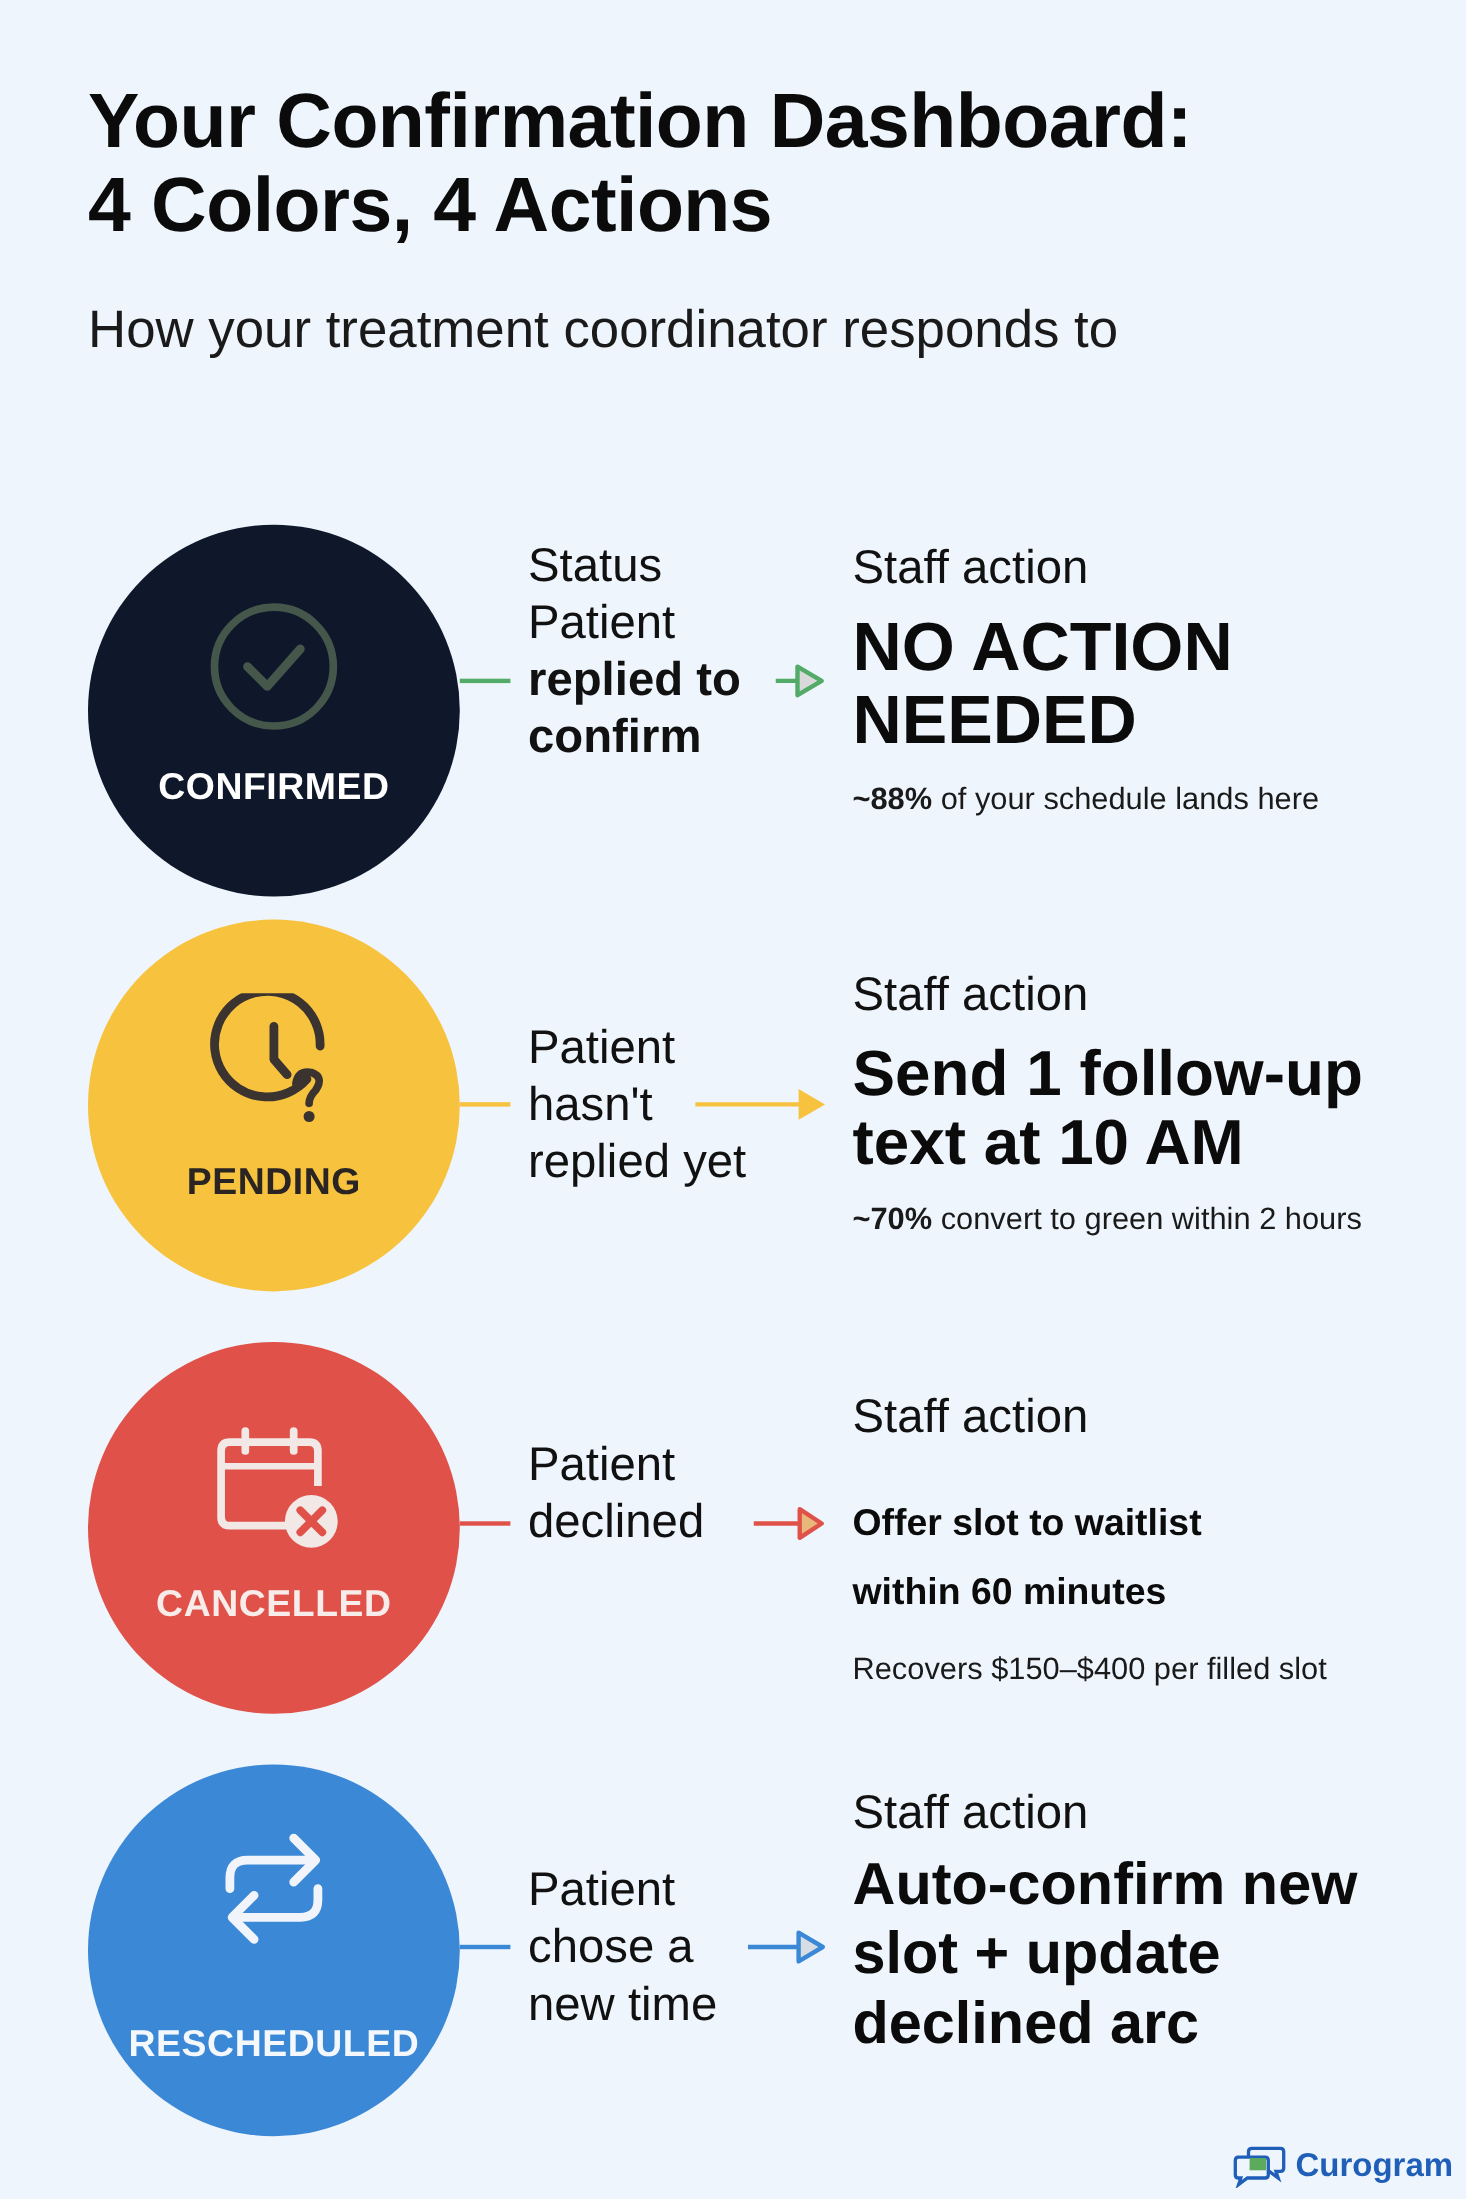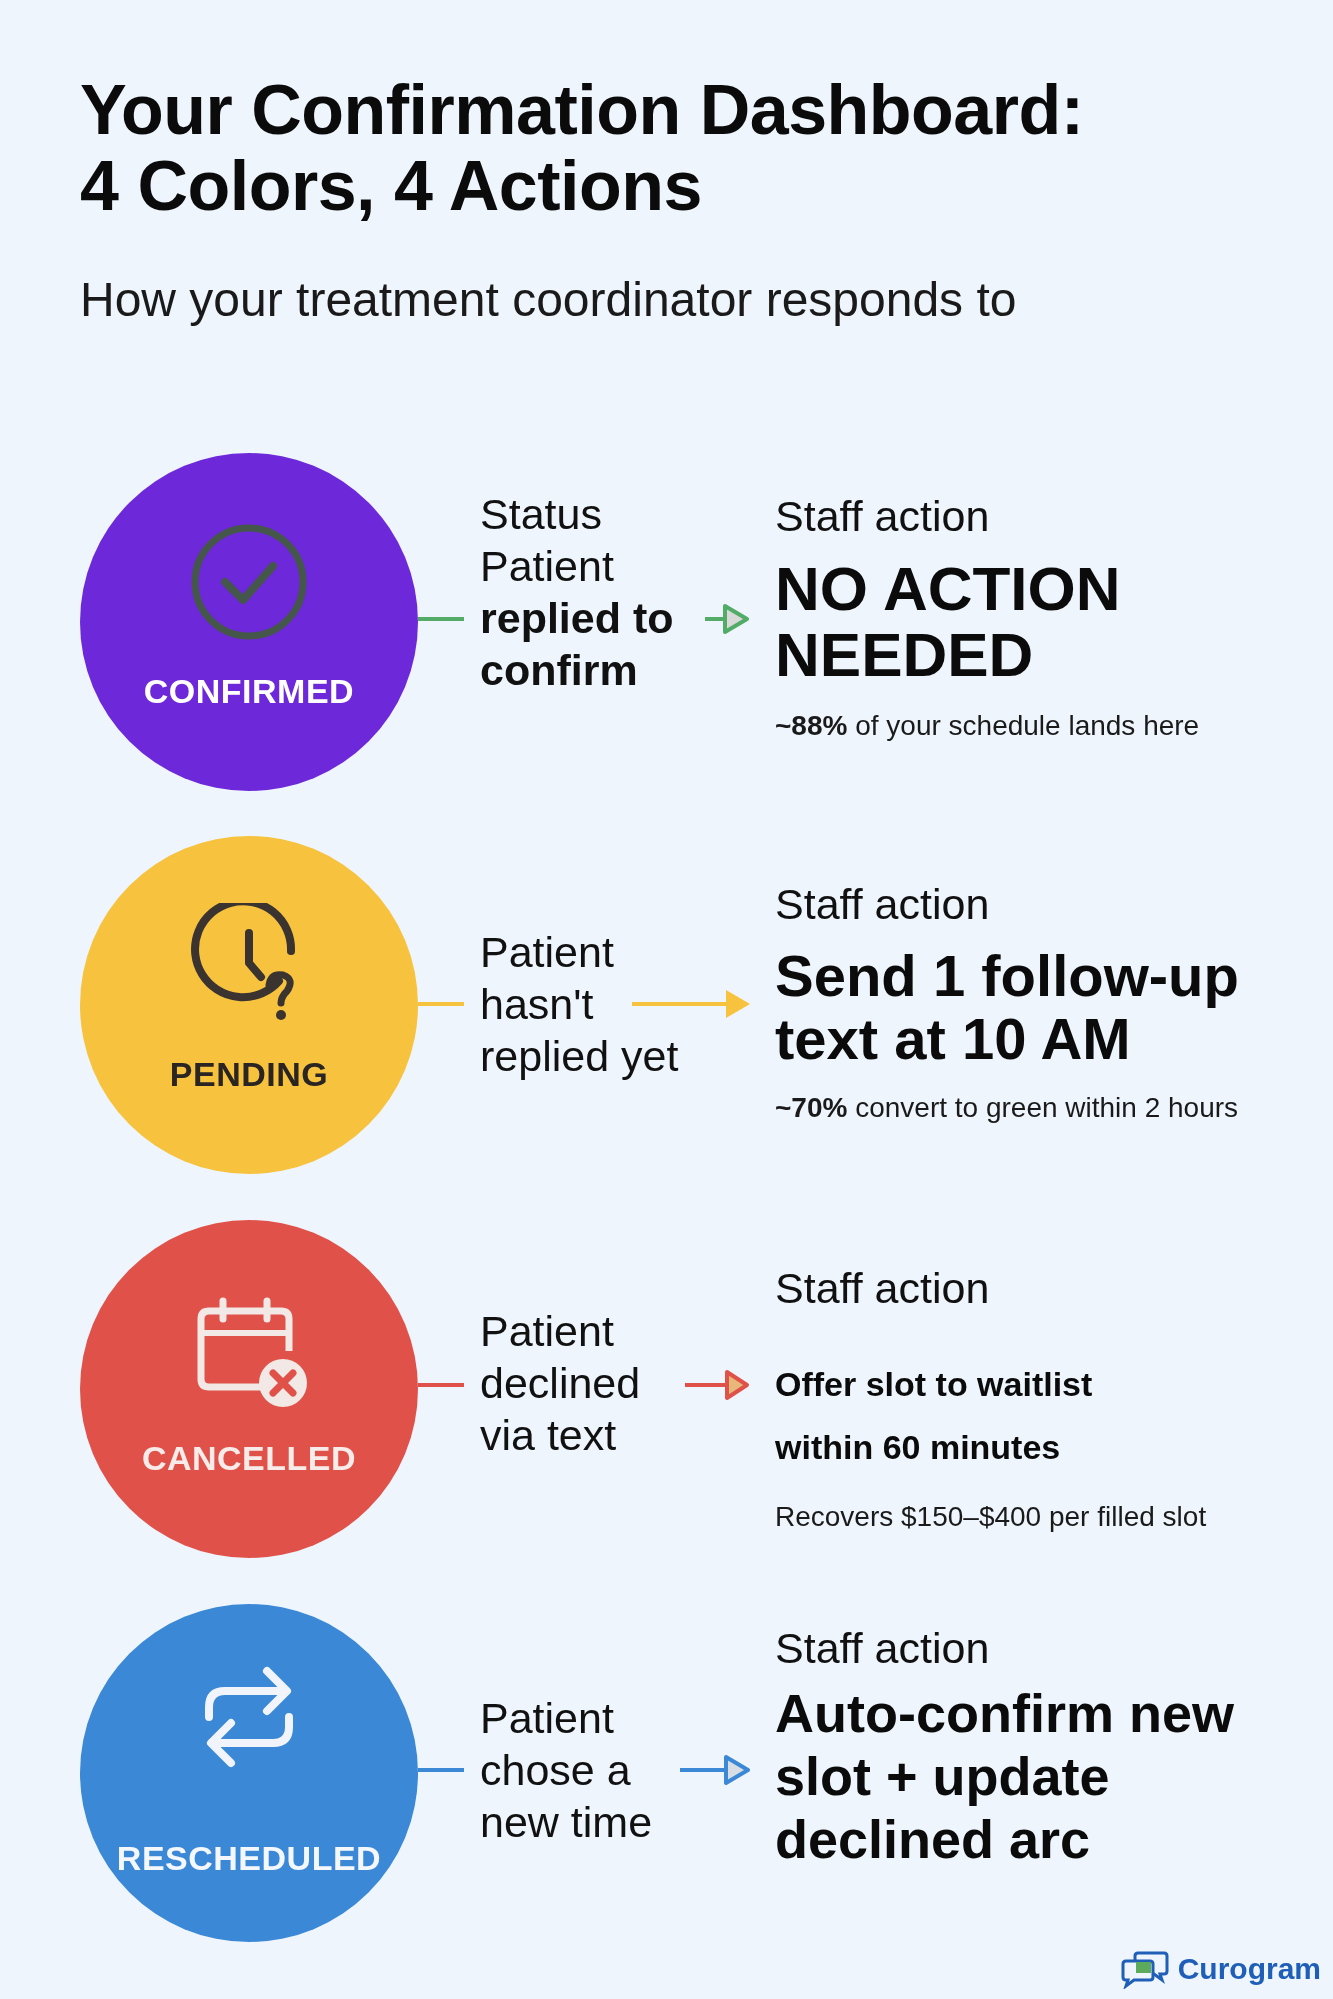--- a/index.html
+++ b/index.html
@@ -53,21 +53,21 @@
 
 <div class="title">
   <div>Your Confirmation Dashboard:</div>
   <div>4 Colors, 4 Actions</div>
 </div>
 <div class="subtitle">
   <div>How your treatment coordinator responds to</div>
 </div>
 
 <div class="row" style="top:0;">
-  <div class="circle" style="top:453px; background:#6d28d9;">
+  <div class="circle" style="top:477px; background:#0f172a;">
     <svg class="icon" viewBox="0 0 124 124">
       <circle cx="62" cy="62" r="54" fill="none" stroke="#44574a" stroke-width="7"></circle>
       <polyline points="38,62 56,80 86,46" fill="none" stroke="#44574a" stroke-width="8" stroke-linecap="round" stroke-linejoin="round"></polyline>
     </svg>
     <div class="label" style="color:#ffffff;">CONFIRMED</div>
   </div>
   <div class="connector-left" style="top:617px; background:#52ab66;"></div>
   <div class="mid" style="top:488px;">
     <div class="kicker">Status</div>
     <div class="kicker">Patient</div>
@@ -128,21 +128,20 @@
       <circle cx="96" cy="96" r="24" fill="#f2e8e6"></circle>
       <line x1="86" y1="86" x2="106" y2="106" stroke="#e05249" stroke-width="7" stroke-linecap="round"></line>
       <line x1="106" y1="86" x2="86" y2="106" stroke="#e05249" stroke-width="7" stroke-linecap="round"></line>
     </svg>
     <div class="label" style="color:#f7ecea;">CANCELLED</div>
   </div>
   <div class="connector-left" style="top:1383px; background:#e05249;"></div>
   <div class="mid" style="top:1305px;">
     <div class="kicker">Patient</div>
     <div class="bold" style="font-weight:500;">declined</div>
-    <div class="bold" style="font-weight:500;">via text</div>
   </div>
   <svg class="arrow" style="left:685px; top:1367px;" width="66" height="36" viewBox="0 0 66 36">
     <line x1="0" y1="18" x2="44" y2="18" stroke="#e05249" stroke-width="4"></line>
     <polygon points="42,5 62,18 42,31" fill="#e8b87a" stroke="#e05249" stroke-width="4" stroke-linejoin="round"></polygon>
   </svg>
   <div class="right" style="top:1262px;">
     <div class="kicker">Staff action</div>
     <div class="action" style="font-size:34px;margin-top:39px;">
       <div>Offer slot to waitlist</div>
       <div>within 60 minutes</div>

